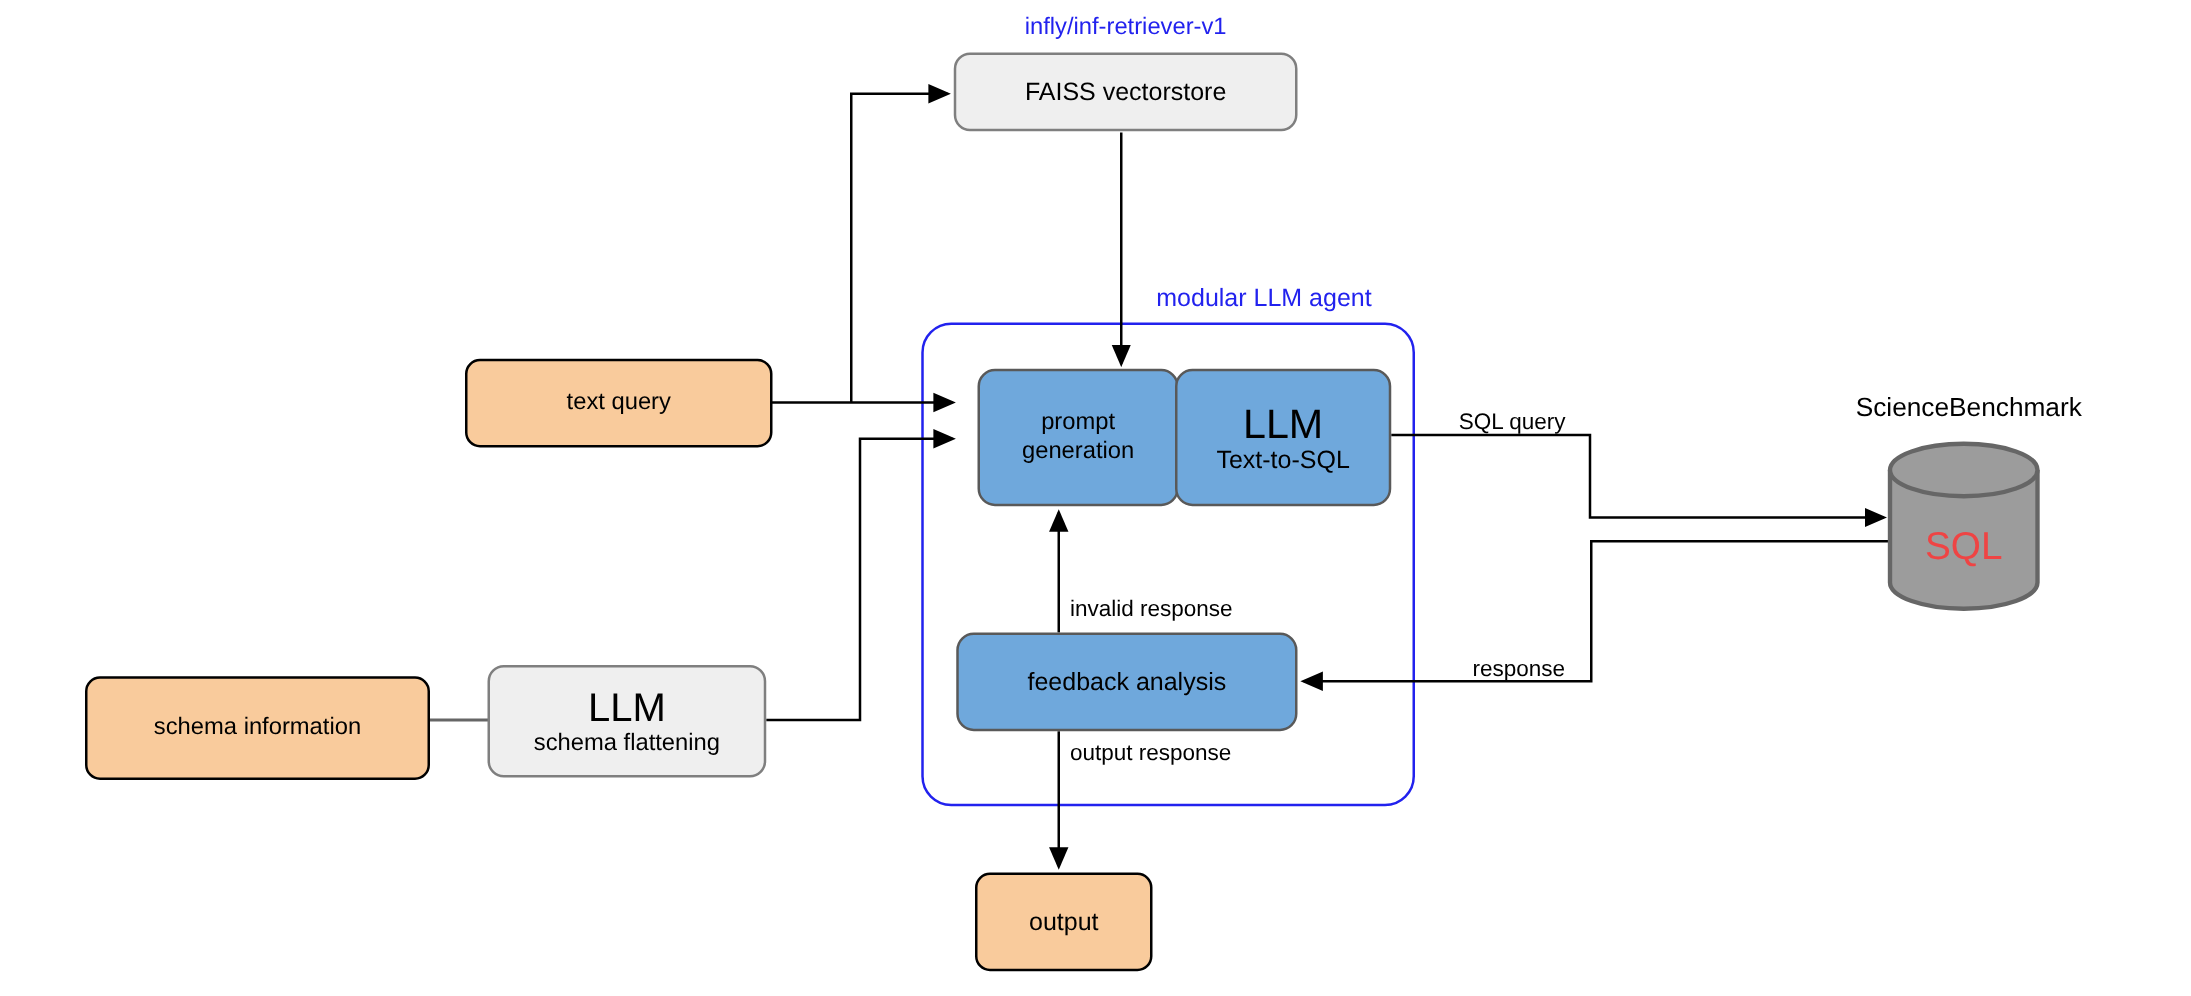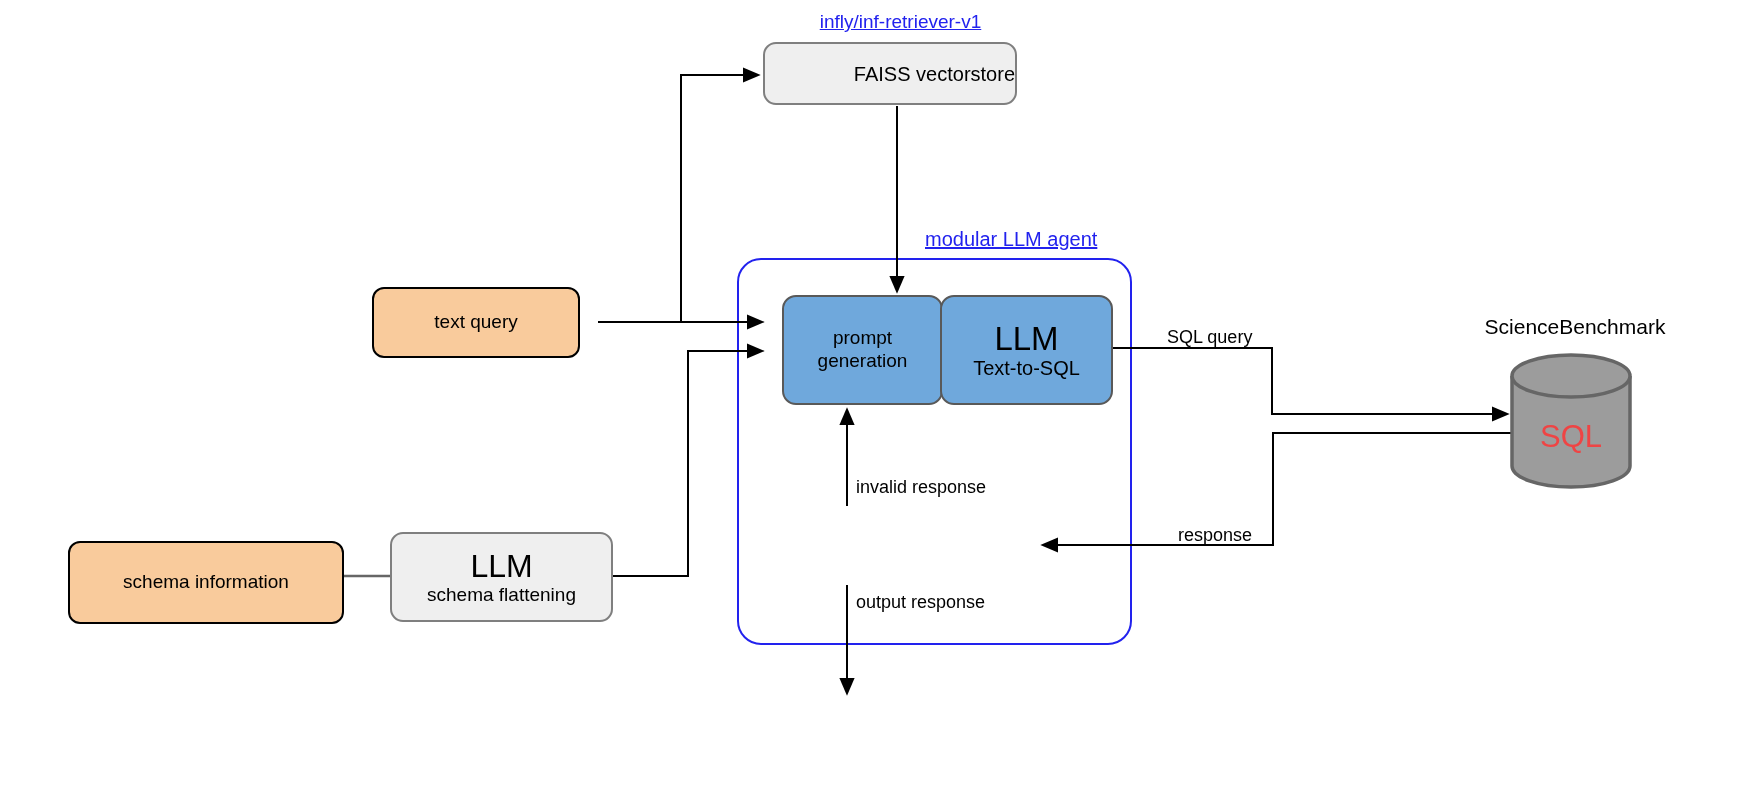--- a/index.html
+++ b/index.html
@@ -72,21 +72,20 @@
     position: absolute;
     font-size: 18px;
     color: #000000;
     z-index: 4;
     white-space: nowrap;
     line-height: 23px;
   }
   .blue-text {
     color: #2222ee;
     font-size: 19px;
-    text-decoration: underline;
   }
   .prewrap {
     white-space: pre-line;
   }
   .center-text {
     text-align: center;
   }
   .db-label {
     position: absolute;
     z-index: 4;
@@ -132,25 +131,25 @@
     <g>
       <path d="M1512,376 L1512,466 A59,21 0 0 0 1630,466 L1630,376" fill="#9c9c9c" stroke="#666666" stroke-width="3.5"></path>
       <ellipse cx="1571" cy="376" rx="59" ry="21" fill="#9c9c9c" stroke="#666666" stroke-width="3.5"></ellipse>
     </g>
   </svg>
 
   <div class="floating-label blue-text center-text" style="left:763px; top:10px; width:275px;">infly/inf-retriever-v1</div>
 
   <div class="floating-label blue-text" style="left:925px; top:228px; font-size:20px;">modular LLM agent</div>
 
-  <div class="node graybox" style="left:763px; top:42px; width:254px; height:63px;align-items:flex-end;">
+  <div class="node graybox" style="left:763px; top:42px; width:275px; height:63px;">
     <span>FAISS vectorstore</span>
   </div>
 
-  <div class="node orange" style="left:372px; top:287px; width:208px; height:71px;">
+  <div class="node orange" style="left:372px; top:287px; width:246px; height:71px;">
     <span>text query</span>
   </div>
 
   <div class="node orange" style="left:68px; top:541px; width:276px; height:83px;">
     <span>schema information</span>
   </div>
 
   <div class="node graybox" style="left:390px; top:532px; width:223px; height:90px;">
     <span class="big-title" style="font-size:32px;">LLM</span>
     <span class="subtitle" style="font-size:19px;">schema flattening</span>
@@ -159,21 +158,27 @@
   <div class="node bluebox prewrap" style="left:766px; top:295px; width:161px; height:110px;margin-left:16px;">
     <span class="prewrap">prompt
 generation</span>
   </div>
 
   <div class="node bluebox" style="left:940px; top:295px; width:173px; height:110px;">
     <span class="big-title">LLM</span>
     <span class="subtitle">Text-to-SQL</span>
   </div>
 
+  <div class="node bluebox" style="left:765px; top:506px; width:273px; height:79px; font-size:20px;">
+    <span>feedback analysis</span>
+  </div>
 
+  <div class="node orange" style="left:780px; top:698px; width:142px; height:79px; font-size:20px;">
+    <span>output</span>
+  </div>
 
 
   <div class="floating-label" style="left:1167px; top:326px;">SQL query</div>
 
   <div class="floating-label" style="left:1178px; top:524px;">response</div>
 
   <div class="floating-label" style="left:856px; top:476px;">invalid response</div>
 
   <div class="floating-label" style="left:856px; top:591px;">output response</div>
 

